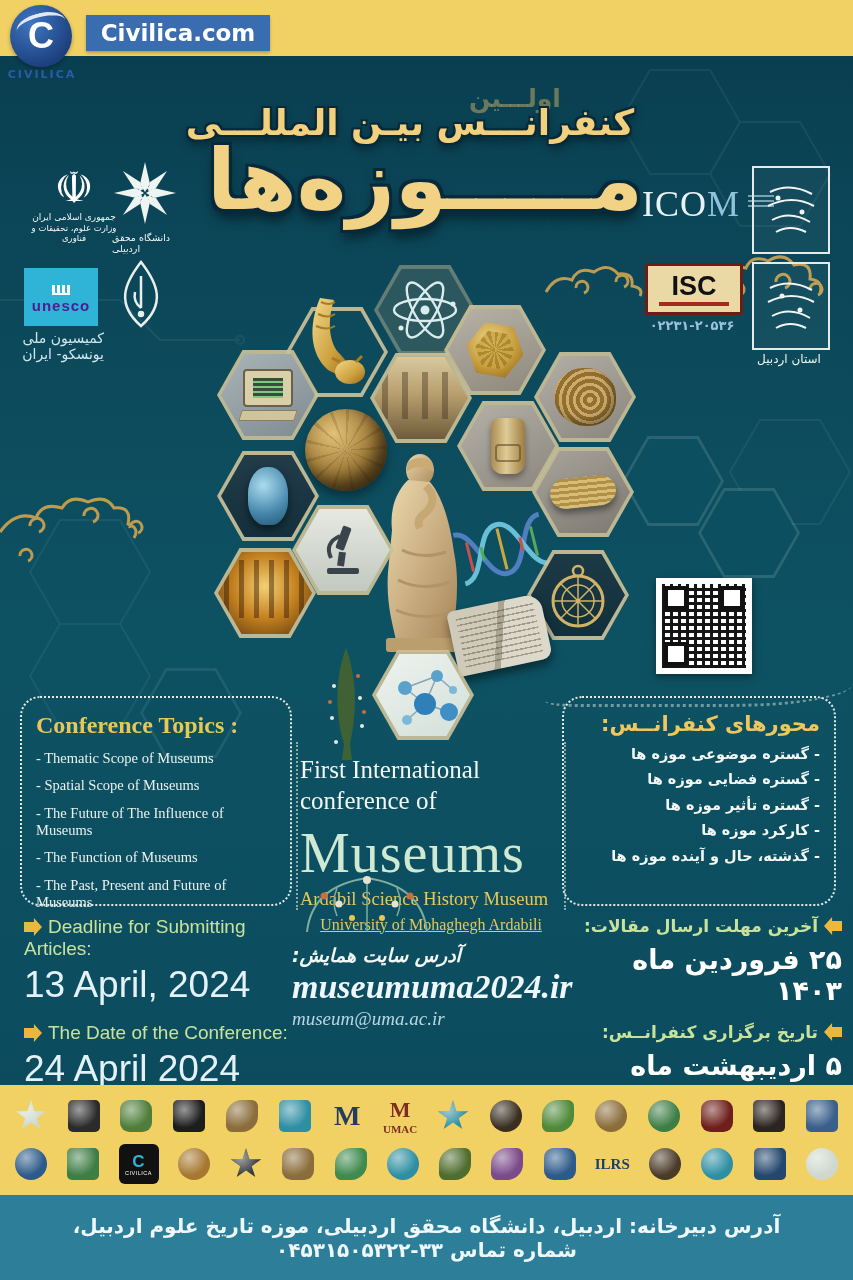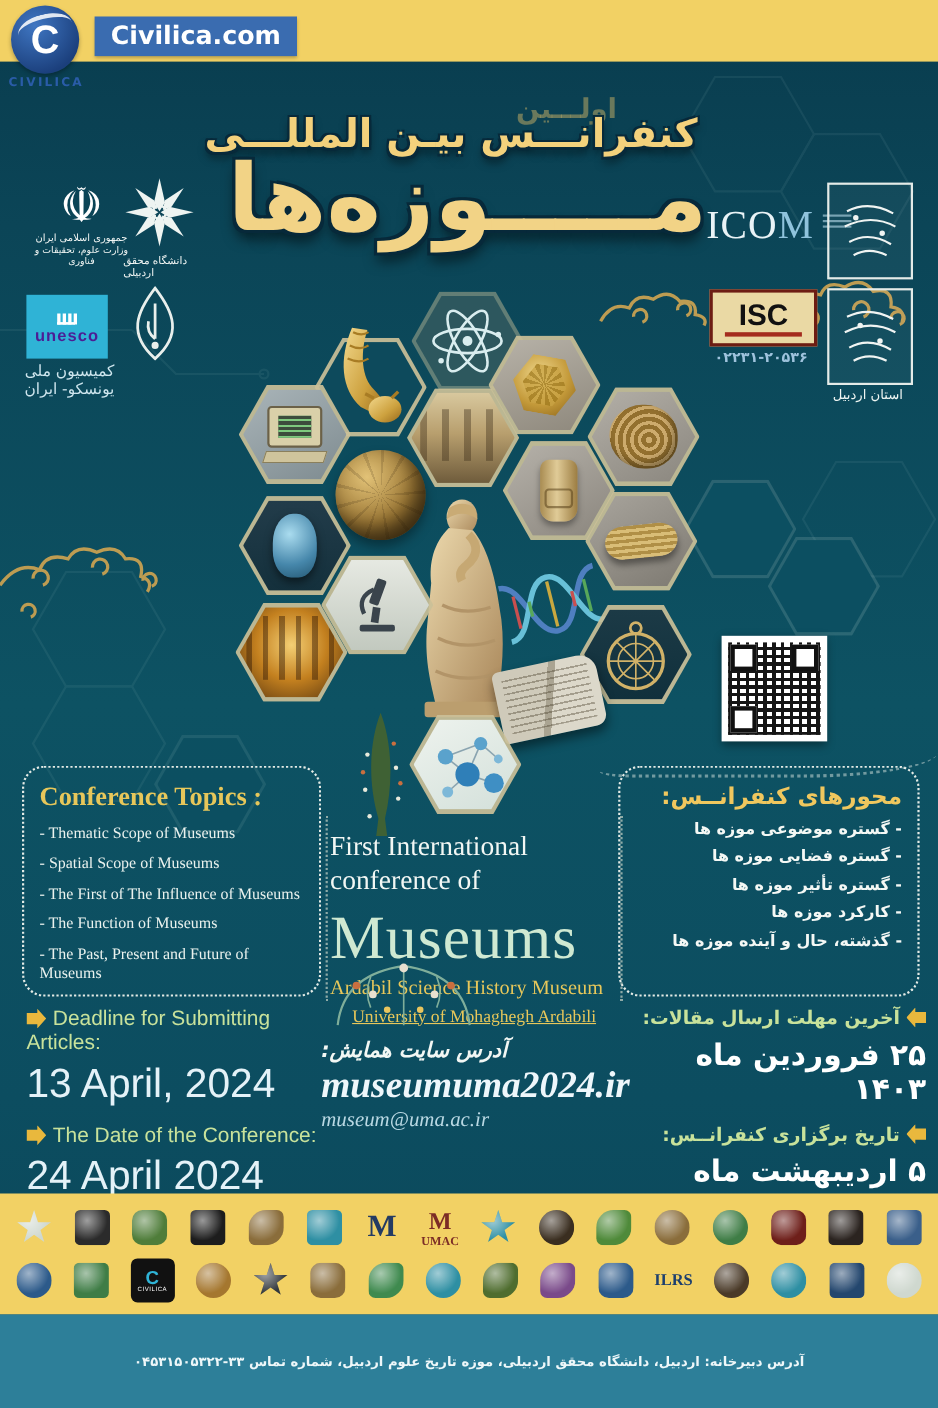--- a/index.html
+++ b/index.html
@@ -164,21 +164,21 @@
   .chip{display:flex;flex-direction:column;align-items:center;justify-content:center;min-width:34px;}
   .glyph{width:32px;height:32px;background:radial-gradient(circle at 35% 30%,rgba(255,255,255,.55),rgba(255,255,255,0) 60%);}
   .chip .tx{font-weight:bold;font-family:"Liberation Serif","DejaVu Serif",serif;}
   .civ{width:40px;height:40px;background:#111;border-radius:6px;display:flex;flex-direction:column;
     align-items:center;justify-content:center;}
   .civ b{color:#2fb3d6;font-size:17px;line-height:1;font-family:"Liberation Sans",sans-serif;}
   .civ span{color:#fff;font-size:5.5px;letter-spacing:.5px;font-family:"Liberation Sans",sans-serif;}
   
   .footer{left:0;top:1195px;width:853px;height:85px;background:#2d7f99;display:flex;
     align-items:center;justify-content:center;}
-  .footer div{color:#eef7f9;font-size:12px;font-weight:bold;direction:rtl;text-align:center;padding:0 40px;}
+  .footer div{color:#eef7f9;font-size:20px;font-weight:bold;direction:rtl;text-align:center;padding:0 40px;}
 </style>
 </head>
 <body>
 
 <div class="poster">
 
   <svg class="abs bgsvg" width="853" height="1280">
     <g fill="none" stroke="#bfe3da" stroke-width="2">
       <path d="M650,70 l60,0 l30,52 l-30,52 l-60,0 l-30,-52 Z"></path>
       <path d="M740,122 l60,0 l30,52 l-30,52 l-60,0 l-30,-52 Z"></path>
@@ -499,21 +499,21 @@
     <div class="f" style="left:8px;top:8px;"></div>
     <div class="f" style="right:8px;top:8px;"></div>
     <div class="f" style="left:8px;bottom:8px;"></div>
   </div>
   <div class="abs dotcurve"></div>
 
   <div class="abs box box-en">
     <h2>Conference Topics :</h2>
     <div>- Thematic Scope of Museums</div>
     <div>- Spatial Scope of Museums</div>
-    <div>- The First of The Influence of Museums</div>
+    <div>- The Future of The Influence of Museums</div>
     <div>- The Function of Museums</div>
     <div>- The Past, Present and Future of Museums</div>
   </div>
 
   <div class="abs box box-fa">
     <h2>محورهای کنفرانــس:</h2>
     <div>- گستره موضوعی موزه ها</div>
     <div>- گستره فضایی موزه ها</div>
     <div>- گستره تأثیر موزه ها</div>
     <div>- کارکرد موزه ها</div>

